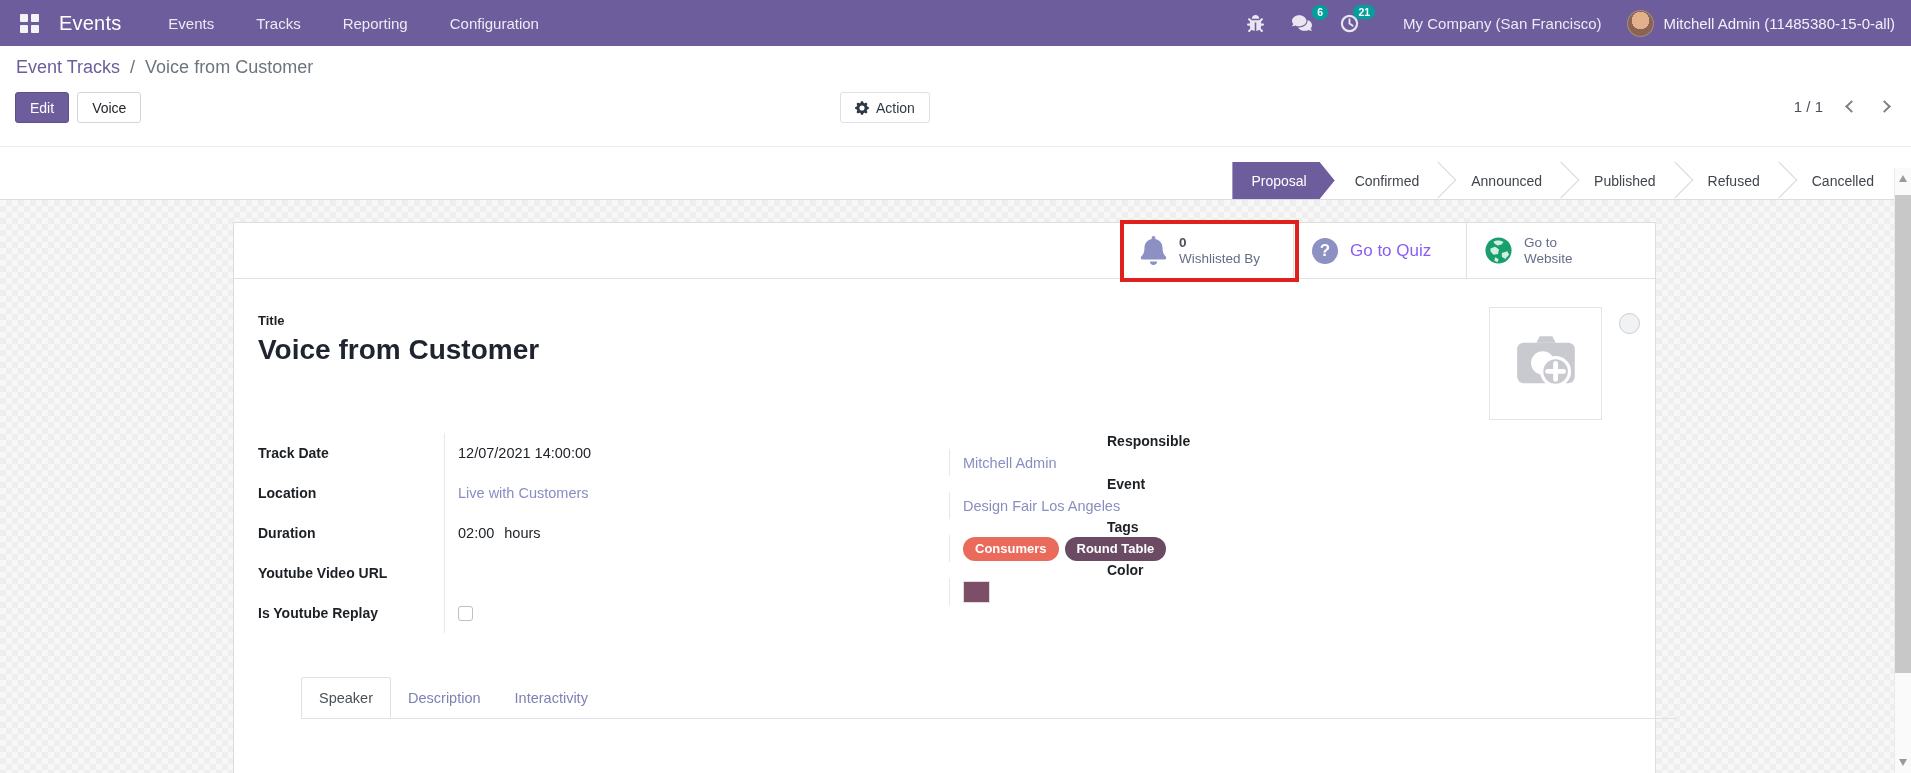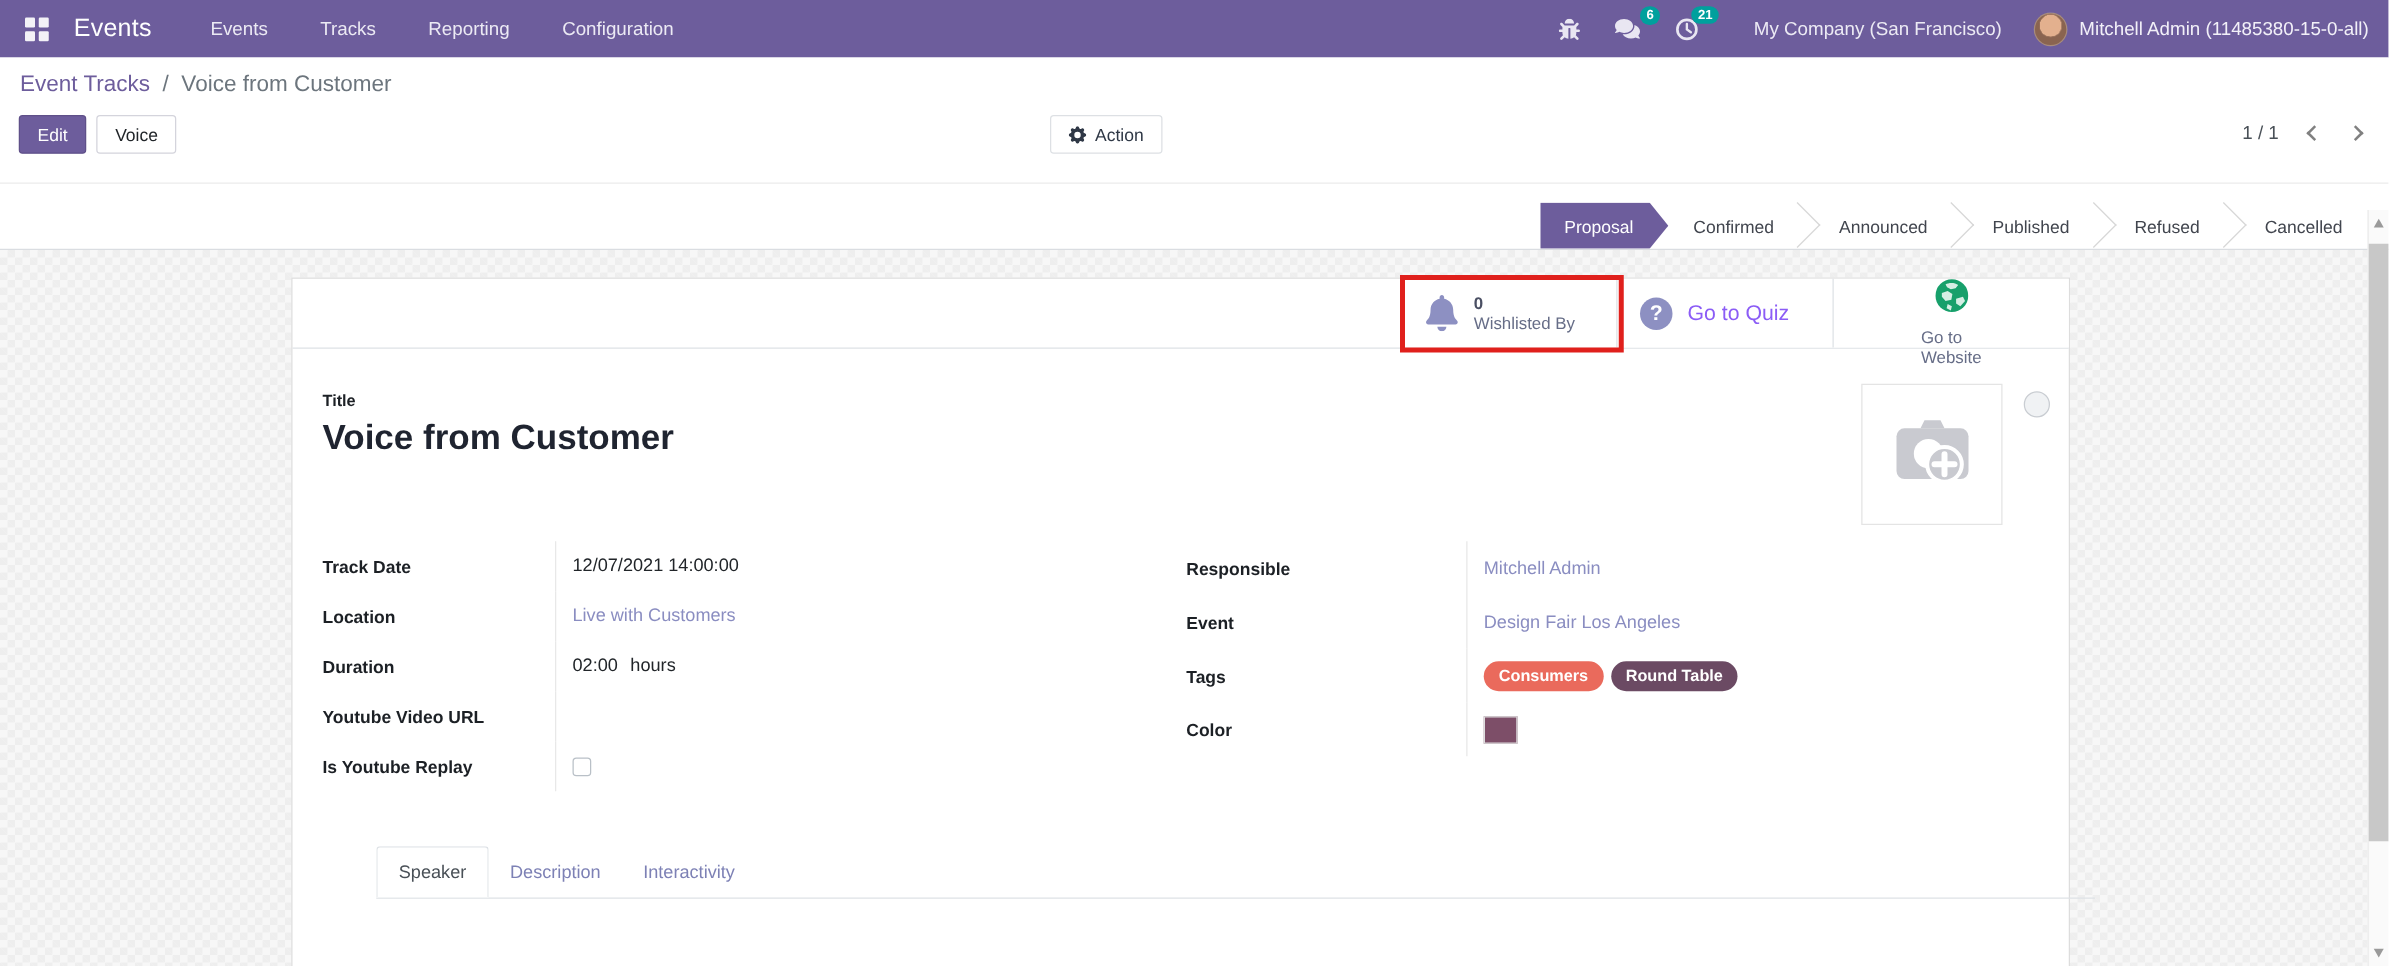--- a/index.html
+++ b/index.html
@@ -48,38 +48,38 @@
     background-color:#f7f7f7;
     background-image:
       linear-gradient(45deg,#eeeeee 25%,transparent 25%,transparent 75%,#eeeeee 75%),
       linear-gradient(45deg,#eeeeee 25%,transparent 25%,transparent 75%,#eeeeee 75%);
     background-size:12px 12px; background-position:0 0,6px 6px; }
   .sheet { position:absolute; left:233px; top:22px; width:1423px; height:580px; background:#fff; border:1px solid #dddddd; }
   .sheet-header { position:relative; height:56px; border-bottom:1px solid #dee2e6; display:flex; justify-content:flex-end; }
   .stat-btn { display:flex; align-items:center; gap:12px; padding:0 18px; border-left:1px solid #dee2e6; cursor:pointer; background:#fff; }
   .stat-btn.w-wish { width:171px; border-left:none; }
   .stat-btn.w-quiz { width:173px; }
-  .stat-btn.w-site { width:189px;flex-direction:column; }
+  .stat-btn.w-site { width:189px; }
   .stat-text { display:flex; flex-direction:column; line-height:16px; font-size:13.5px; color:#666d87; }
   .stat-value { font-weight:bold; color:#4a4f63; }
   .stat-single { font-size:17px; color:#8b5cf6; }
   .q-icon { width:26px; height:26px; border-radius:50%; background:#8d90c2; color:#fff; display:flex; align-items:center; justify-content:center; font-size:17px; font-weight:bold; }
   .red-box { position:absolute; left:886px; top:-3px; width:179px; height:62px; border:4px solid #e0201c; z-index:5; pointer-events:none; }
 
   .sheet-body { position:relative; padding:0 24px; }
   .title-label { margin-top:34px; font-size:13px; font-weight:bold; color:#1c2025; }
   .track-title { margin-top:5px; font-size:28px; line-height:34px; font-weight:bold; color:#1f2430; }
   .image-box { position:absolute; left:1255px; top:84px; width:113px; height:113px; border:1px solid #e4e4e4; background:#fff; display:flex; align-items:center; justify-content:center; cursor:pointer; }
   .kanban-circle { position:absolute; left:1385px; top:90px; width:21px; height:21px; border-radius:50%; border:1px solid #c9cdd2; background:#f0f2f4; cursor:pointer; }
 
   .fields { display:flex; margin-top:66px; }
   .fcol-left { width:676px; }
   .fcol-right { width:540px; margin-left:15px; }
   .field-row { display:flex; align-items:center; height:40px; }
-  .fcol-right .field-row { height:43px; }
+  .fcol-right .field-row { height:43px;flex-direction:column; }
   .field-label { font-weight:bold; color:#1c2025; font-size:14px; }
   .fcol-left .field-label { width:186px; }
   .fcol-right .field-label { width:224px; }
   .field-value { align-self:stretch; display:flex; align-items:center; flex:1; border-left:1px solid #e8e8e8; padding-left:13px; font-size:14.5px; color:#212529; }
   .link-val { color:#8a8dc1; text-decoration:none; cursor:pointer; }
   .unit { margin-left:10px; }
   .checkbox { width:15px; height:15px; border:1px solid #b9c0c7; border-radius:3px; background:#fff; cursor:pointer; }
   .tag { height:24px; display:inline-flex; align-items:center; padding:0 12px; border-radius:12px; color:#fff; font-size:13px; font-weight:bold; margin-right:6px; cursor:pointer; }
   .color-swatch { width:27px; height:22px; border:1px solid #ddd; cursor:pointer; }
 

